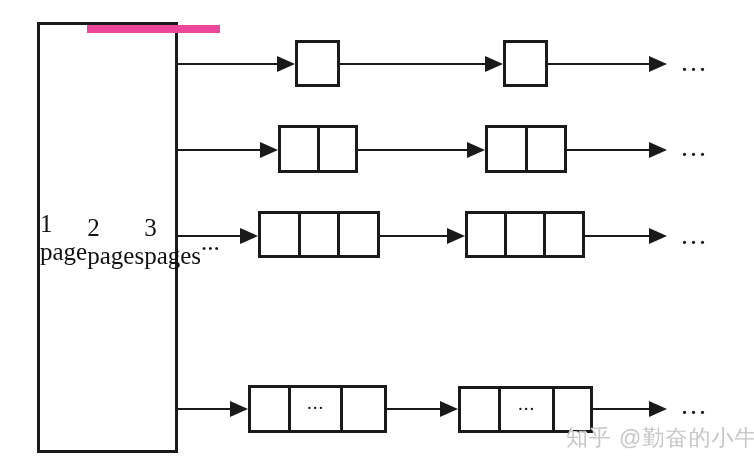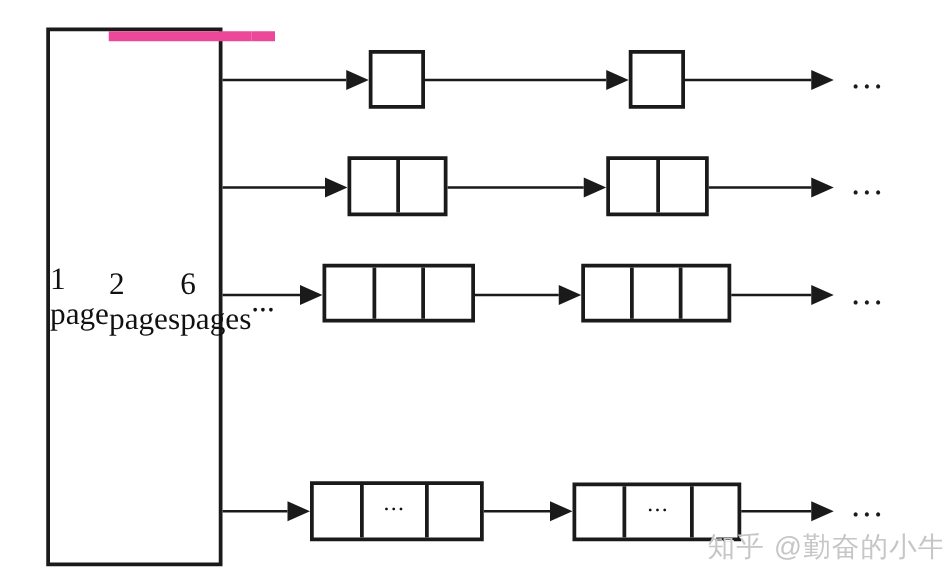--- a/index.html
+++ b/index.html
@@ -52,21 +52,21 @@
 <div class="canvas">
 
   <div class="col">
     <div class="order-cell">
       <span class="order-label">1 page</span>
     </div>
     <div class="order-cell">
       <span class="order-label">2 pages</span>
     </div>
     <div class="order-cell">
-      <span class="order-label">6 pages</span>
+      <span class="order-label">3 pages</span>
     </div>
     <div class="order-cell">
       <span class="order-label">...</span>
     </div>
   </div>
 
   <div class="arrow" style="left:178px;top:63px;width:99px"></div>
   <div class="node" style="left:295px;top:40px;width:45px;height:47px">
     <div class="cell"></div>
   </div>

